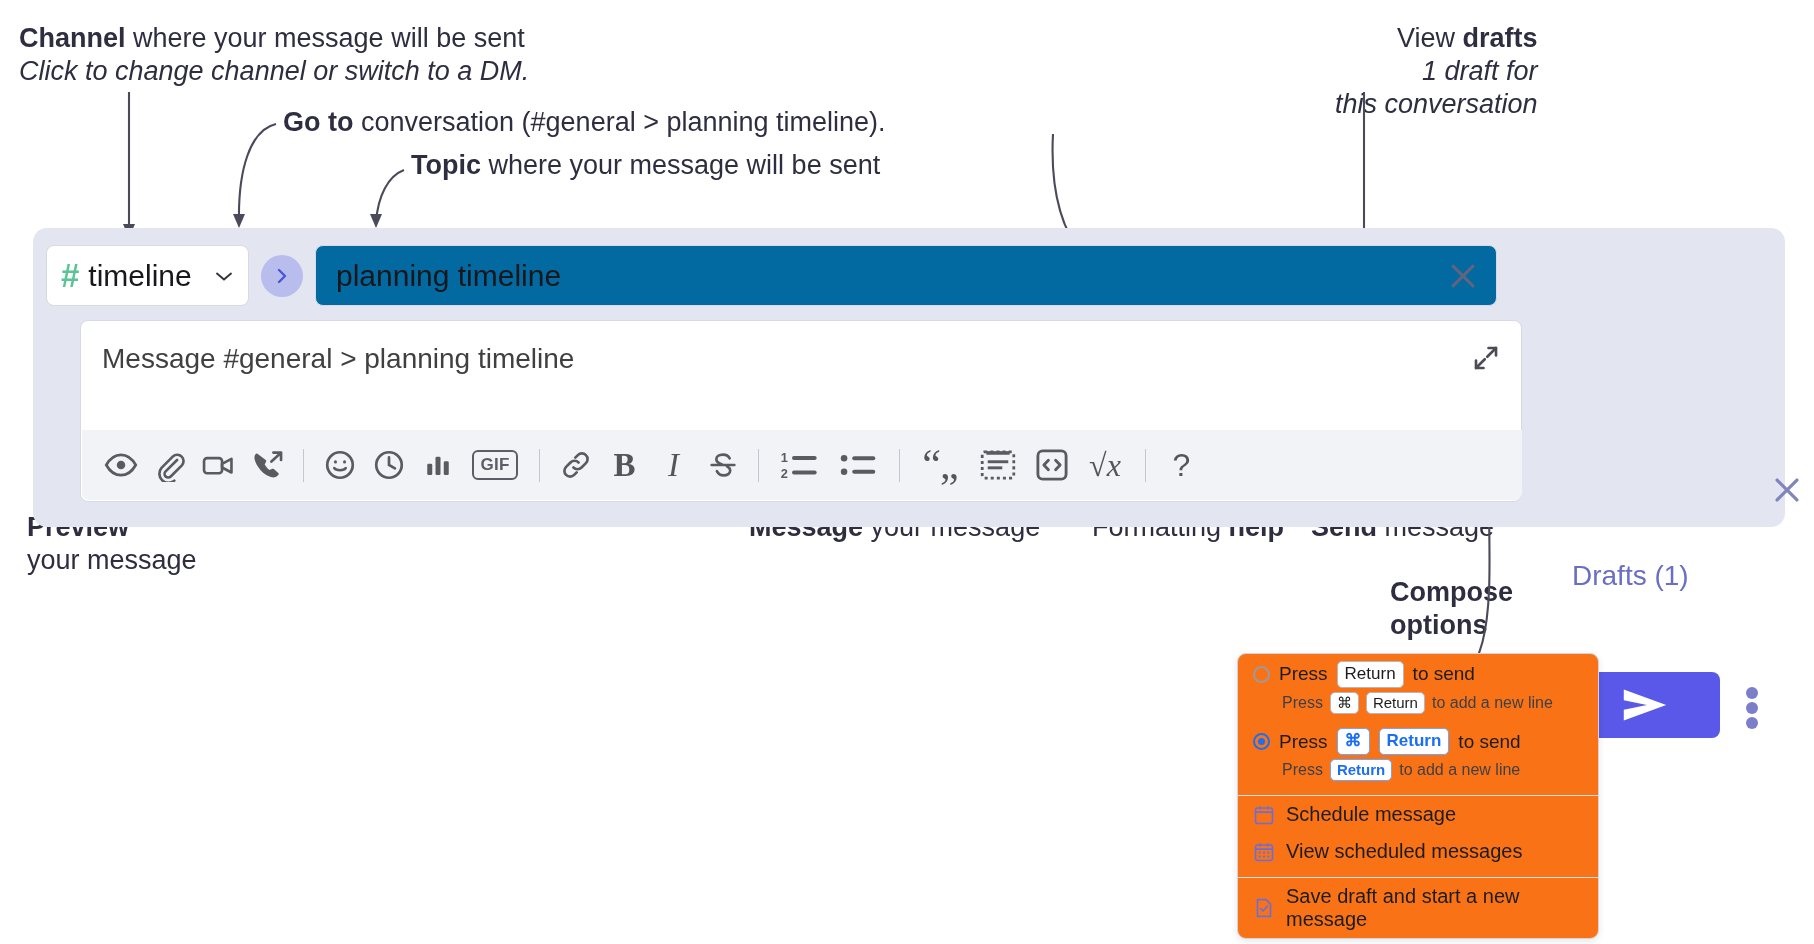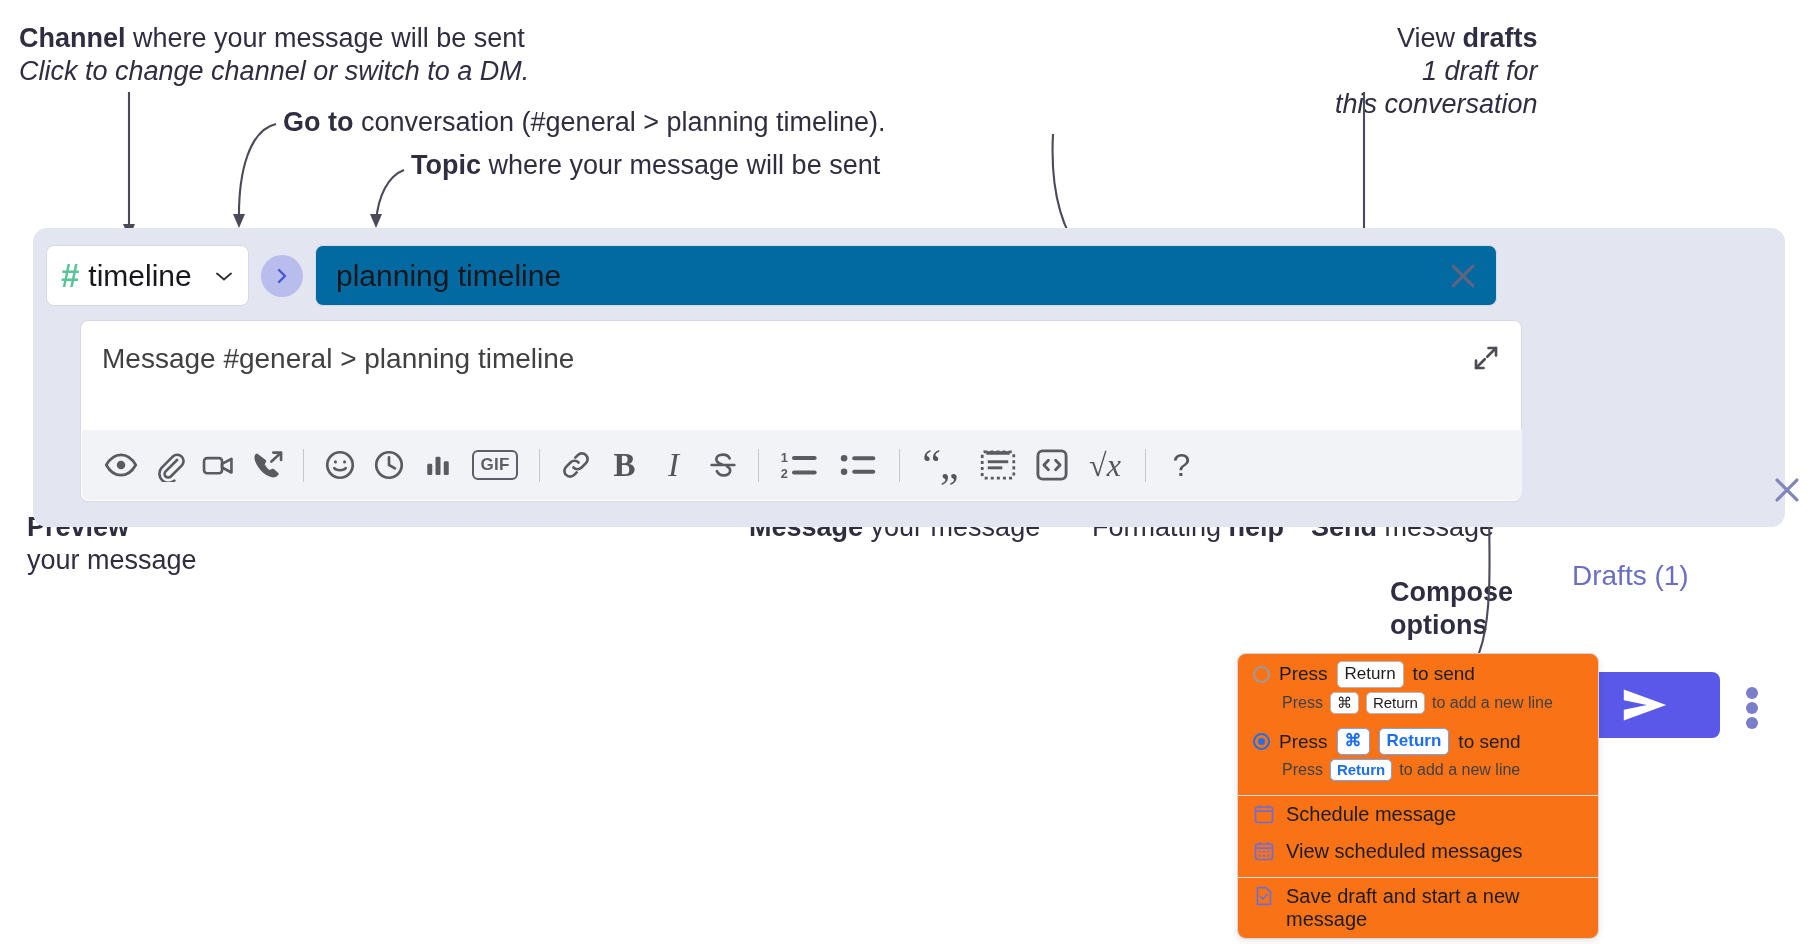--- a/index.html
+++ b/index.html
@@ -80,21 +80,21 @@
   .radio.on{border-color:#1d6ff2;}
   .radio.on::after{content:"";position:absolute;left:3px;top:3px;width:7px;height:7px;border-radius:50%;background:#1d6ff2;}
   .kbd{
     border:1px solid #b6b6bf;border-radius:5px;padding:1px 7px;font-size:17px;
     background:#fff;color:#1d1c1d;line-height:1.35;display:inline-block;
   }
   .kbd.sm{font-size:15px;padding:0px 6px;}
   .kbd.blue{border-color:#6fa6f7;color:#1d6ff2;font-weight:bold;}
   .kbd.blue.sm{font-weight:bold;}
   .mdiv{height:1px;background:#e2e2e6;margin:7px 0 0 0;}
-  .mitem{display:flex;gap:11px;padding:7px 15px;cursor:pointer;font-size:20px;}
+  .mitem{display:flex;align-items:center;gap:11px;padding:7px 15px;cursor:pointer;font-size:20px;}
   .mitem svg{flex:none;}
 </style>
 </head>
 <body>
 
 <div id="stage">
 
   <div class="ann" style="left:19px;top:22px;">
     <span><b>Channel</b><span> where your message will be sent</span></span><br>
     <i>Click to change channel or switch to a DM.</i>

